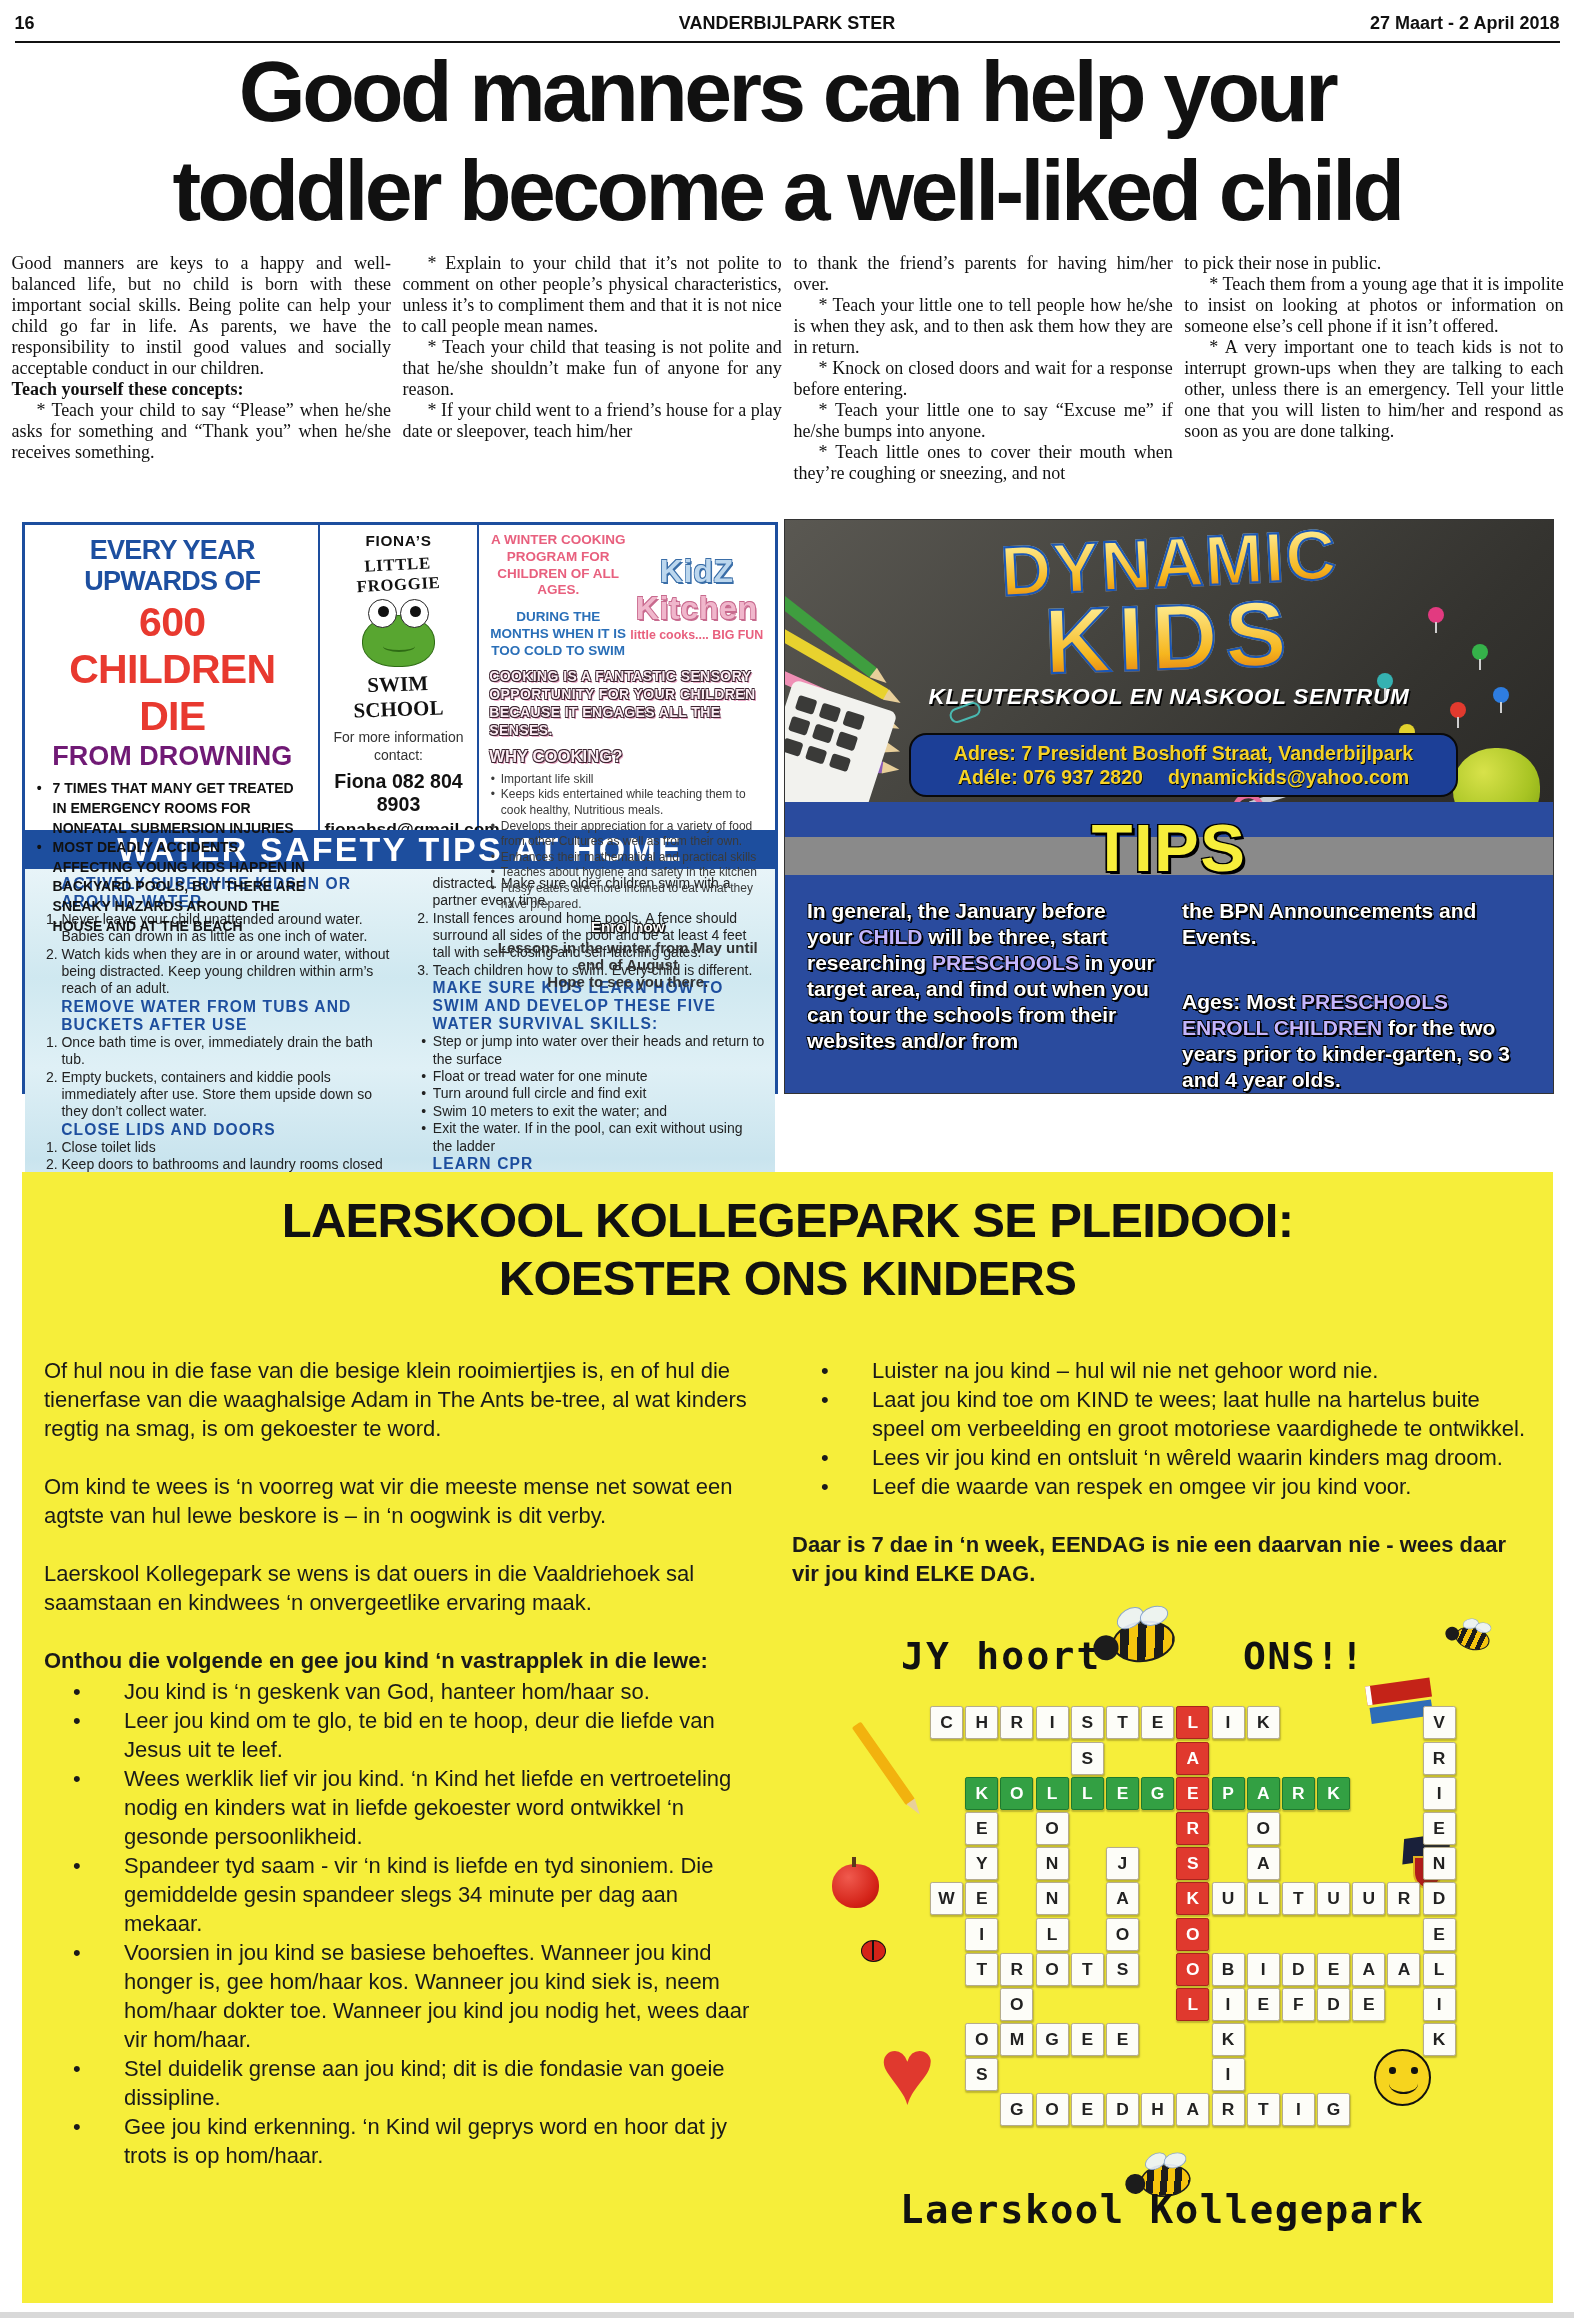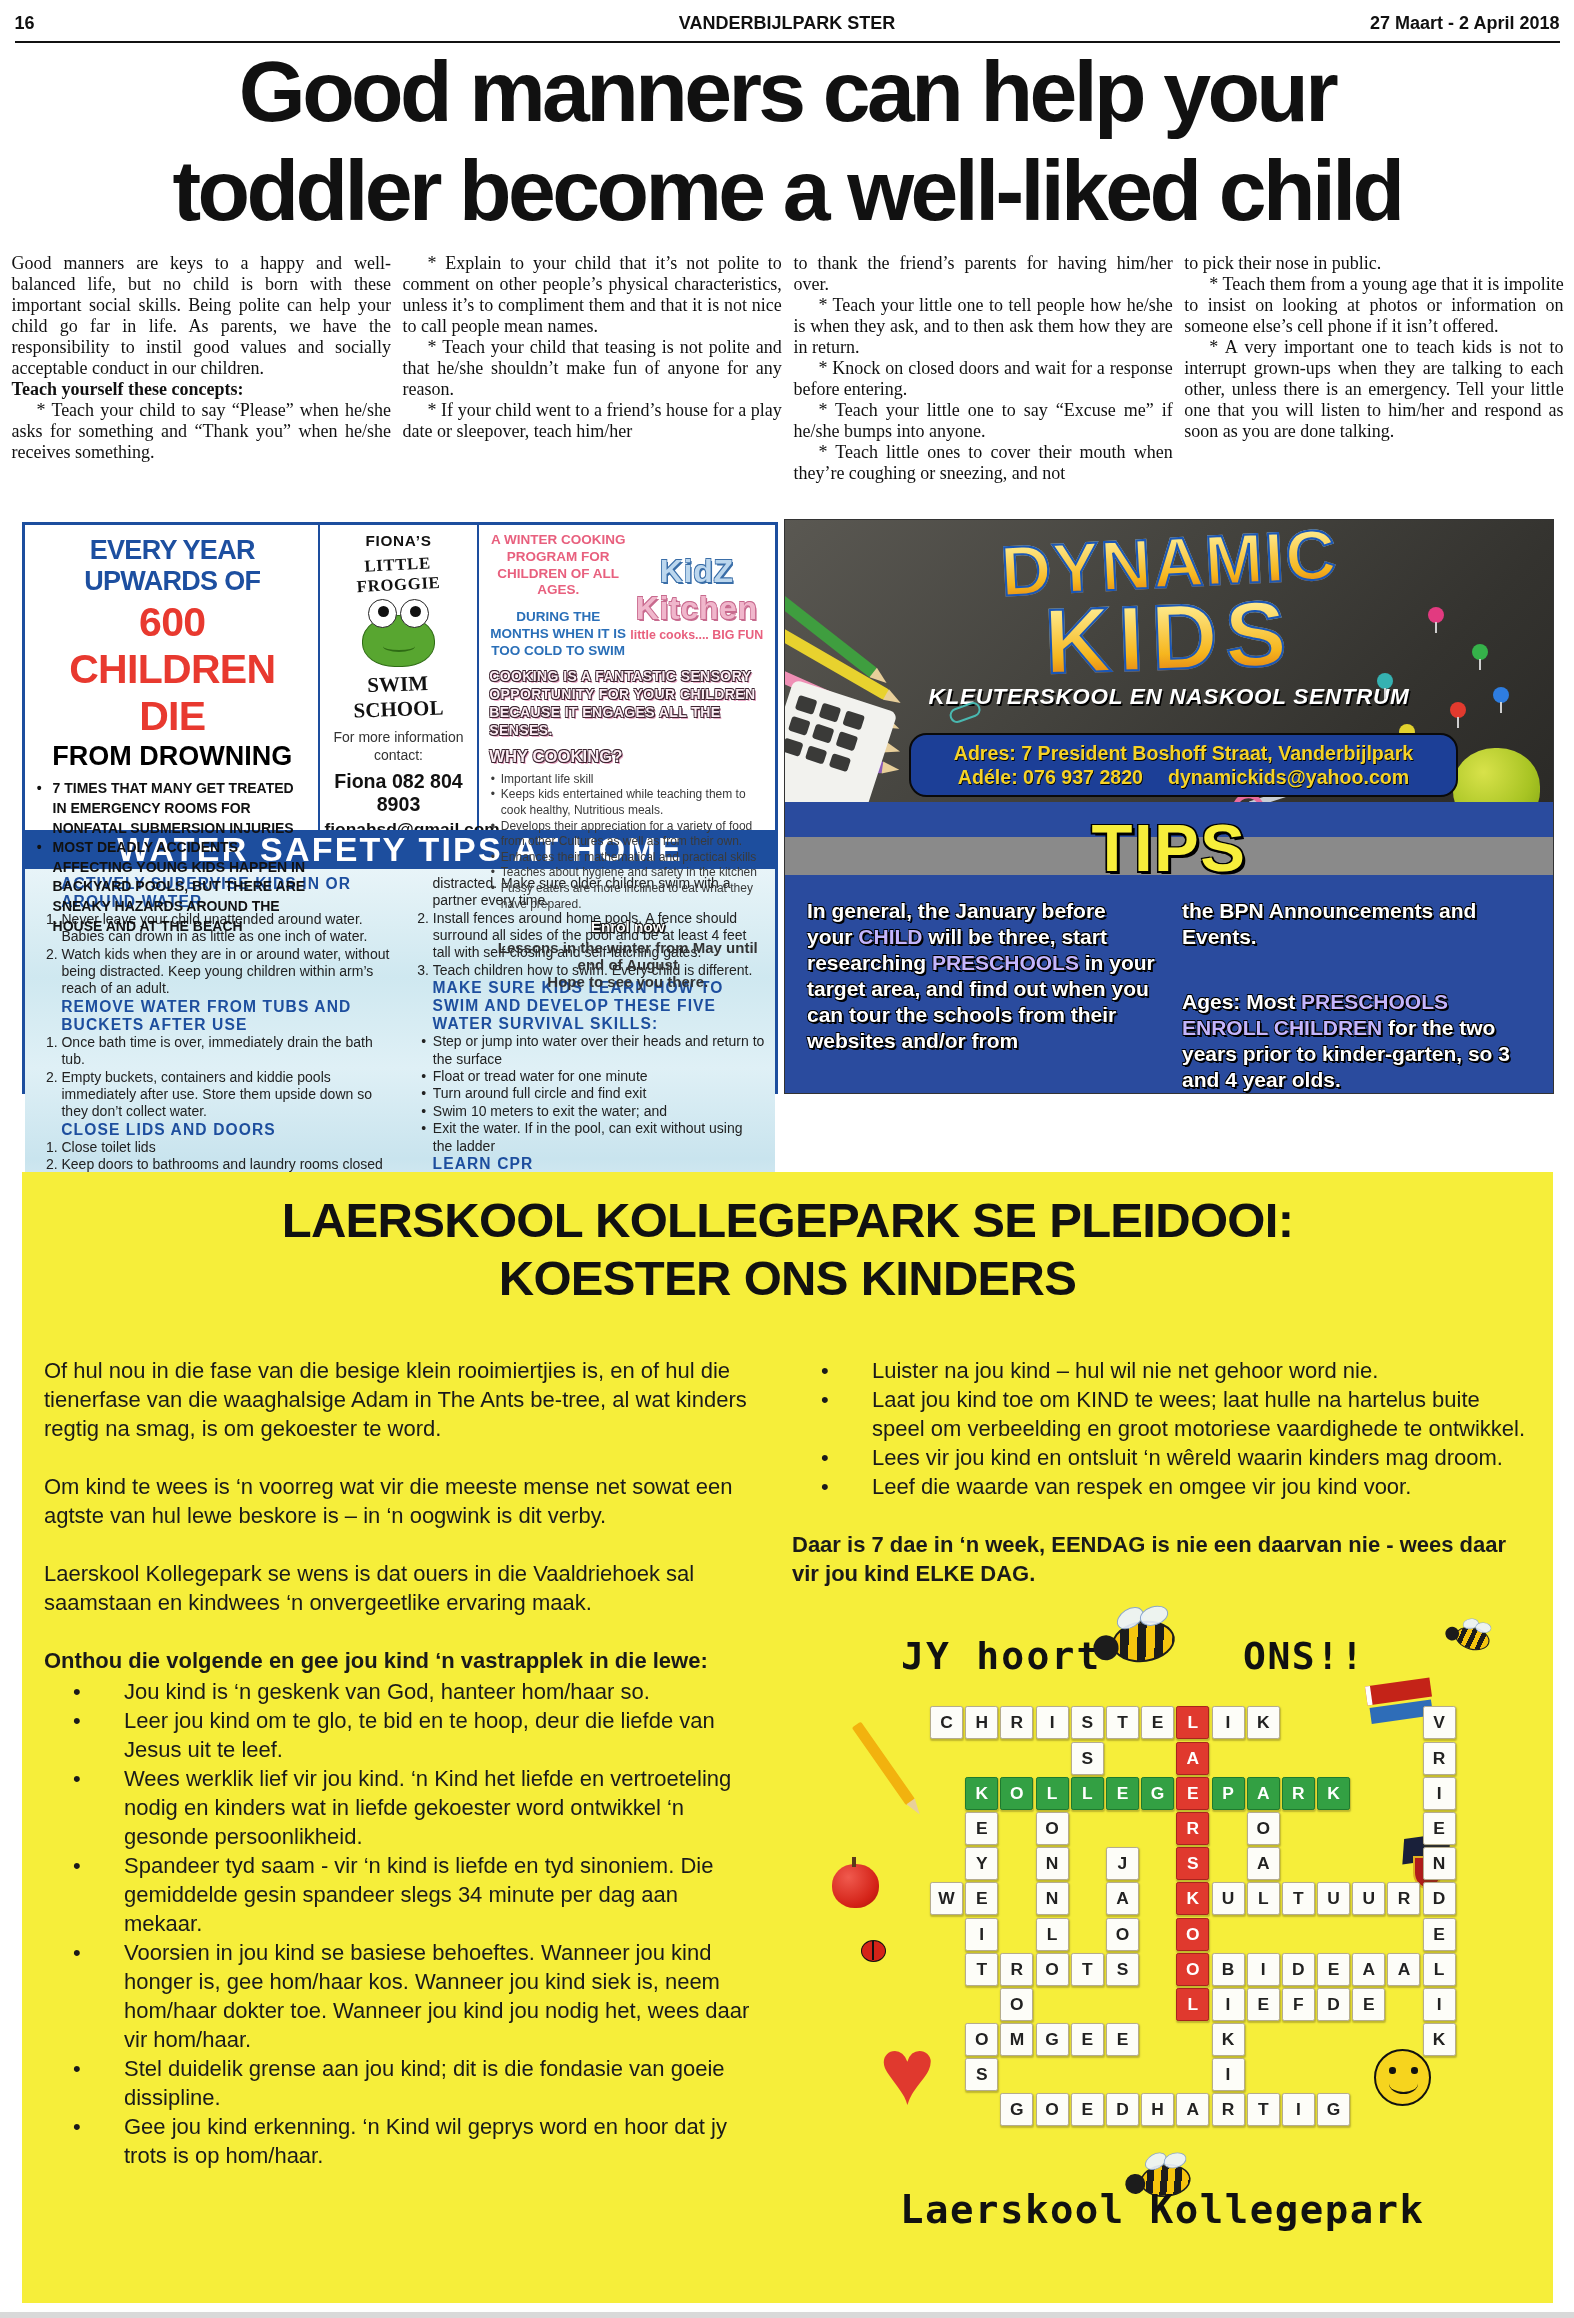--- a/index.html
+++ b/index.html
@@ -22,21 +22,21 @@
   .article p { font-family:"Liberation Serif", serif; font-size:18px; line-height:21px; text-align:justify; }
   .article p.ind { text-indent:25px; }
   .article p.lead { font-weight:bold; }
 
   
   .safety-ad { position:absolute; left:22px; top:522px; width:756px; height:572px; border:3.6px solid #1d4e9e; background:#fff; display:flex; flex-direction:column; }
   .sa-top { display:flex; height:305px; }
   .sa-drown { width:295px; border-right:2.9px solid #1d4e9e; padding:10.2px 8.7px 5.8px 10.2px; text-align:center; }
   .dr-h1 { color:#1d4fa0; font-weight:bold; font-size:27px; letter-spacing:-0.7px; }
   .dr-h2 { color:#e8392f; font-weight:bold; font-size:41px; letter-spacing:-0.7px; margin-top:1.5px; }
-  .dr-h3 { color:#000000; font-weight:bold; font-size:27px; margin-top:1.5px; }
+  .dr-h3 { color:#701a75; font-weight:bold; font-size:27px; margin-top:1.5px; }
   .dr-list { list-style:none; text-align:left; margin-top:7.3px; }
   .dr-list li { font-weight:bold; font-size:14px; line-height:19.6px; padding-left:17.4px; position:relative; }
   .dr-list li::before { content:"•"; position:absolute; left:1.5px; }
   .dr-foot { color:#e8392f; font-weight:bold; font-size:21px; line-height:25px; margin-top:8.7px; }
   .sa-fiona { width:159px; border-right:2.9px solid #1d4e9e; padding:7.3px 4.4px; text-align:center; }
   .fi-name { font-weight:bold; font-size:15.3px; letter-spacing:0.7px; }
   .fi-froggie { font-family:"Liberation Serif", serif; font-weight:bold; font-size:16.7px; letter-spacing:0.7px; margin-top:4.4px; transform:rotate(-3deg); }
   .frog { position:relative; width:87px; height:70px; margin:4.4px auto 1.5px auto; }
   .frog-body { position:absolute; left:7.3px; top:16px; width:73px; height:52px; background:#58a630; border:1.5px solid #2e6b14; border-radius:50% 50% 45% 45%; }
   .frog-eye { position:absolute; top:0; width:29px; height:29px; background:#fff; border:1.5px solid #222; border-radius:50%; }

